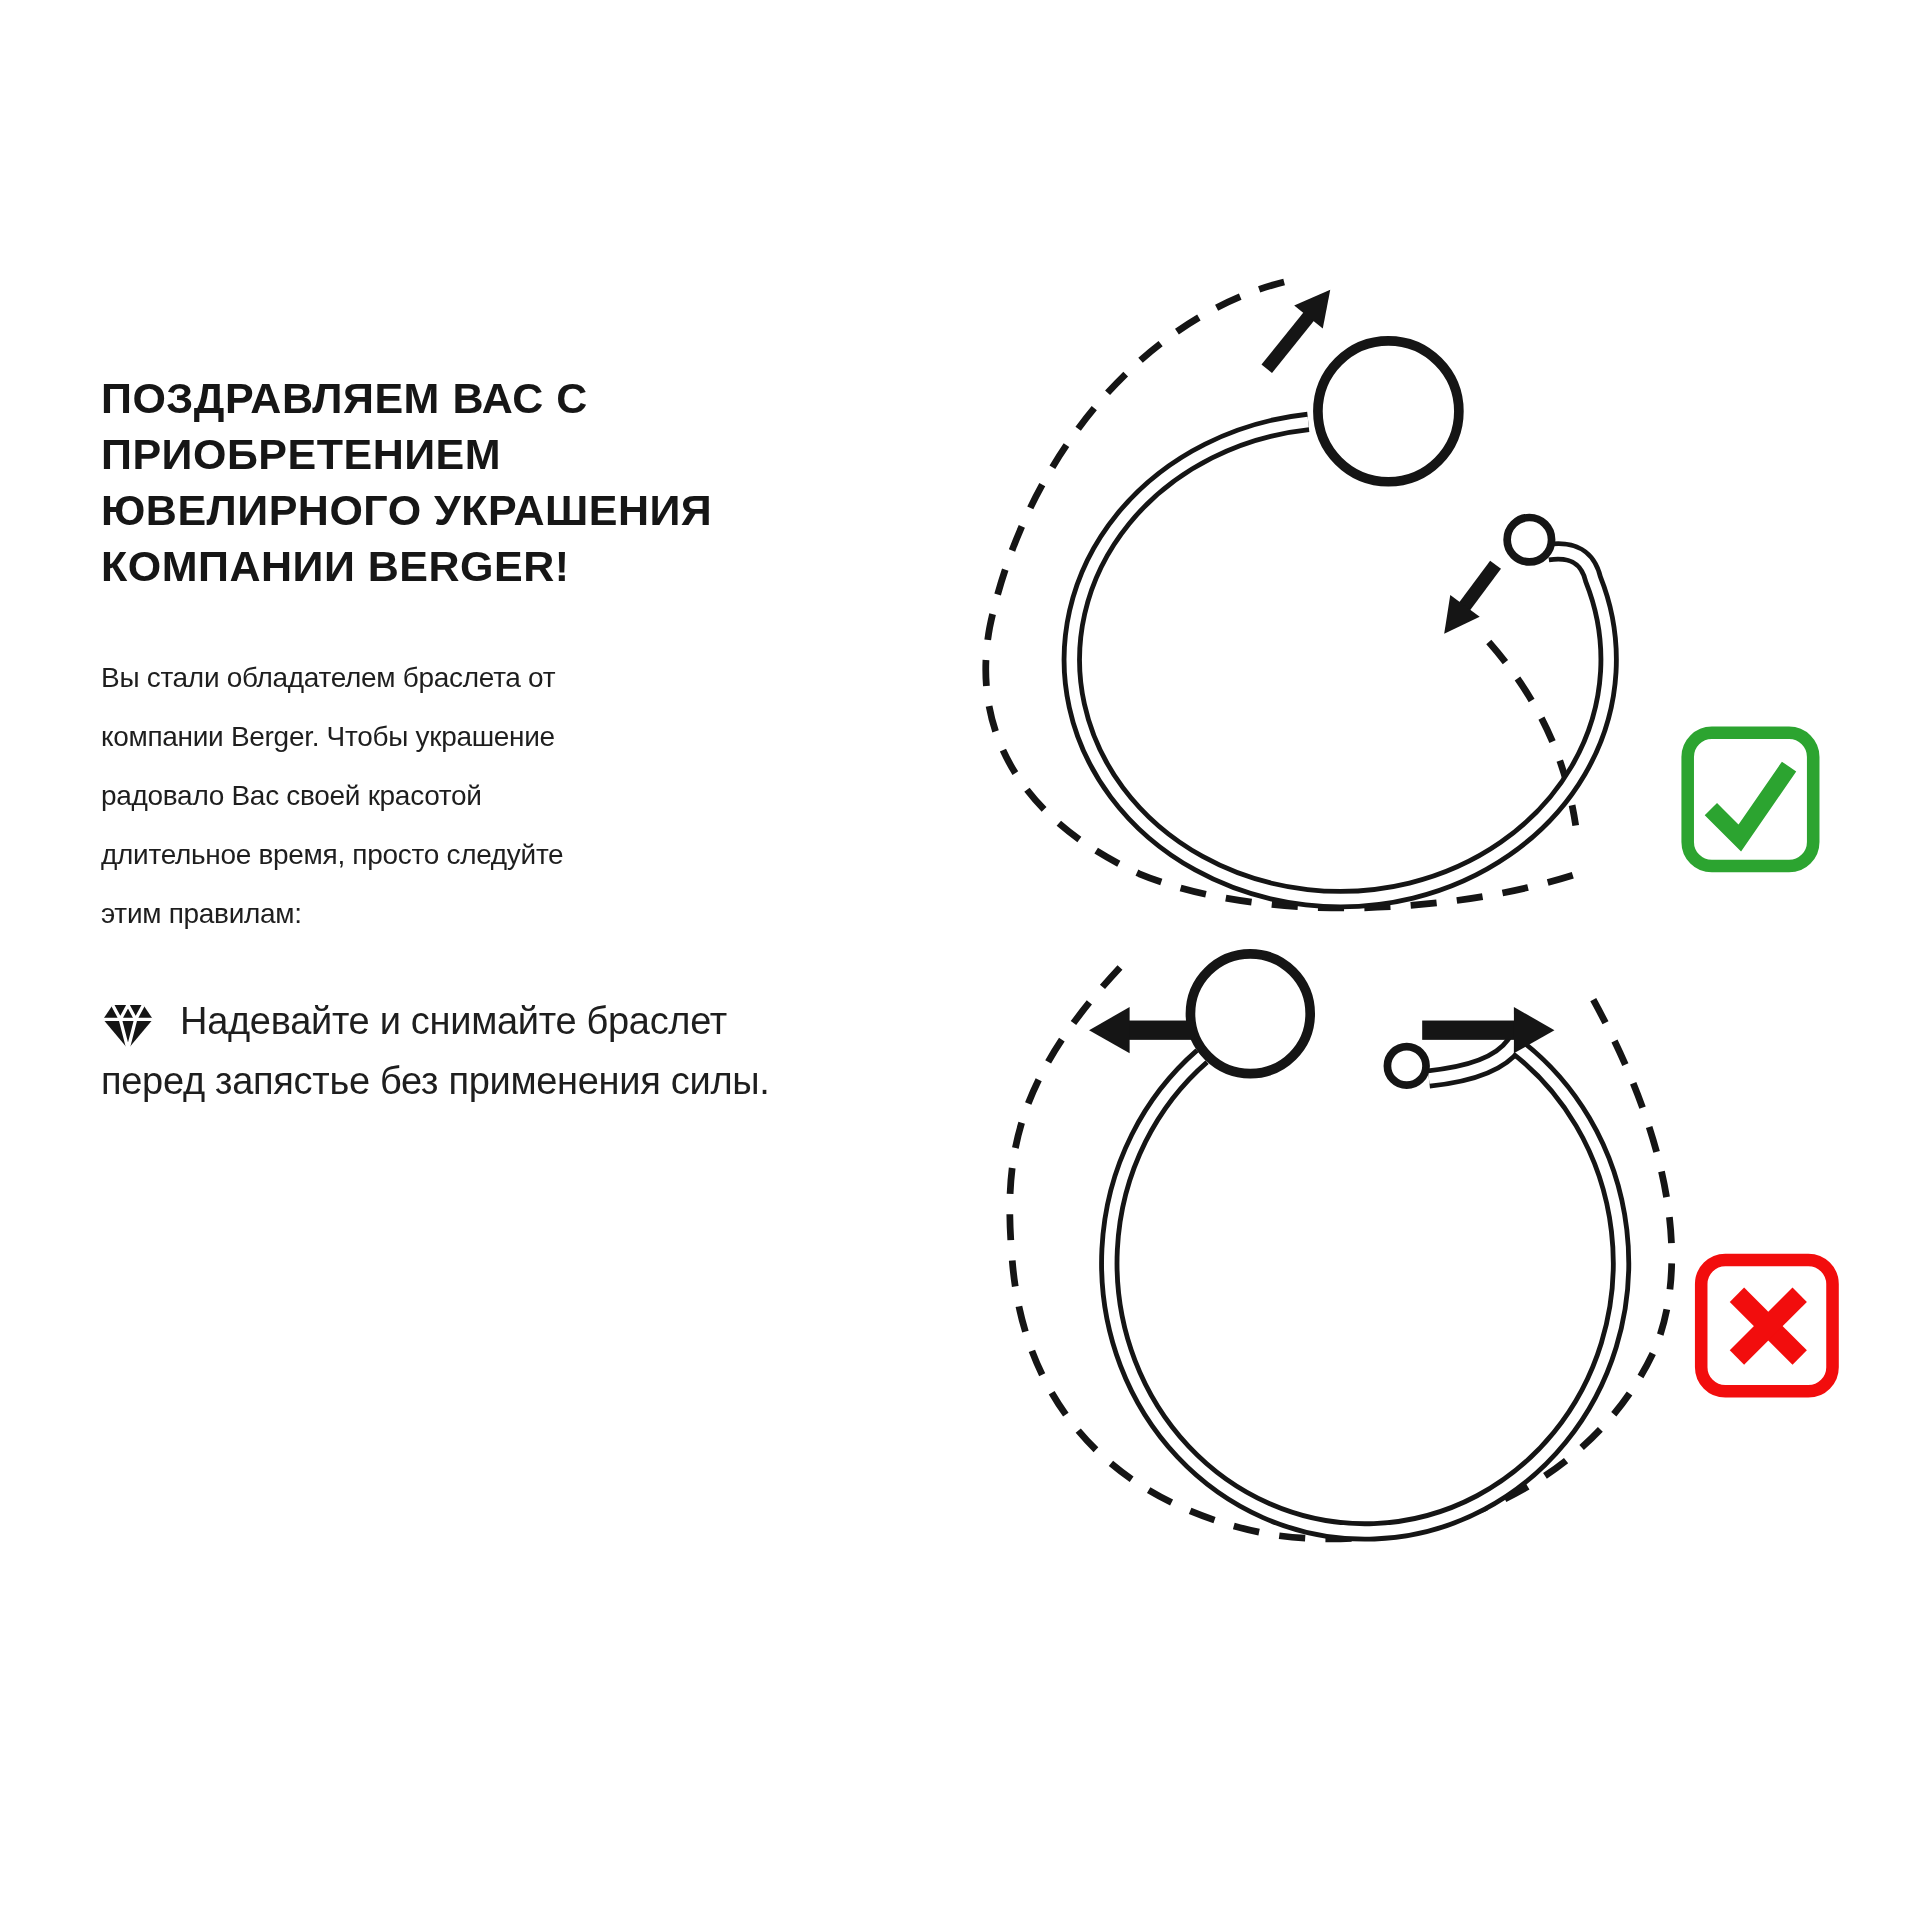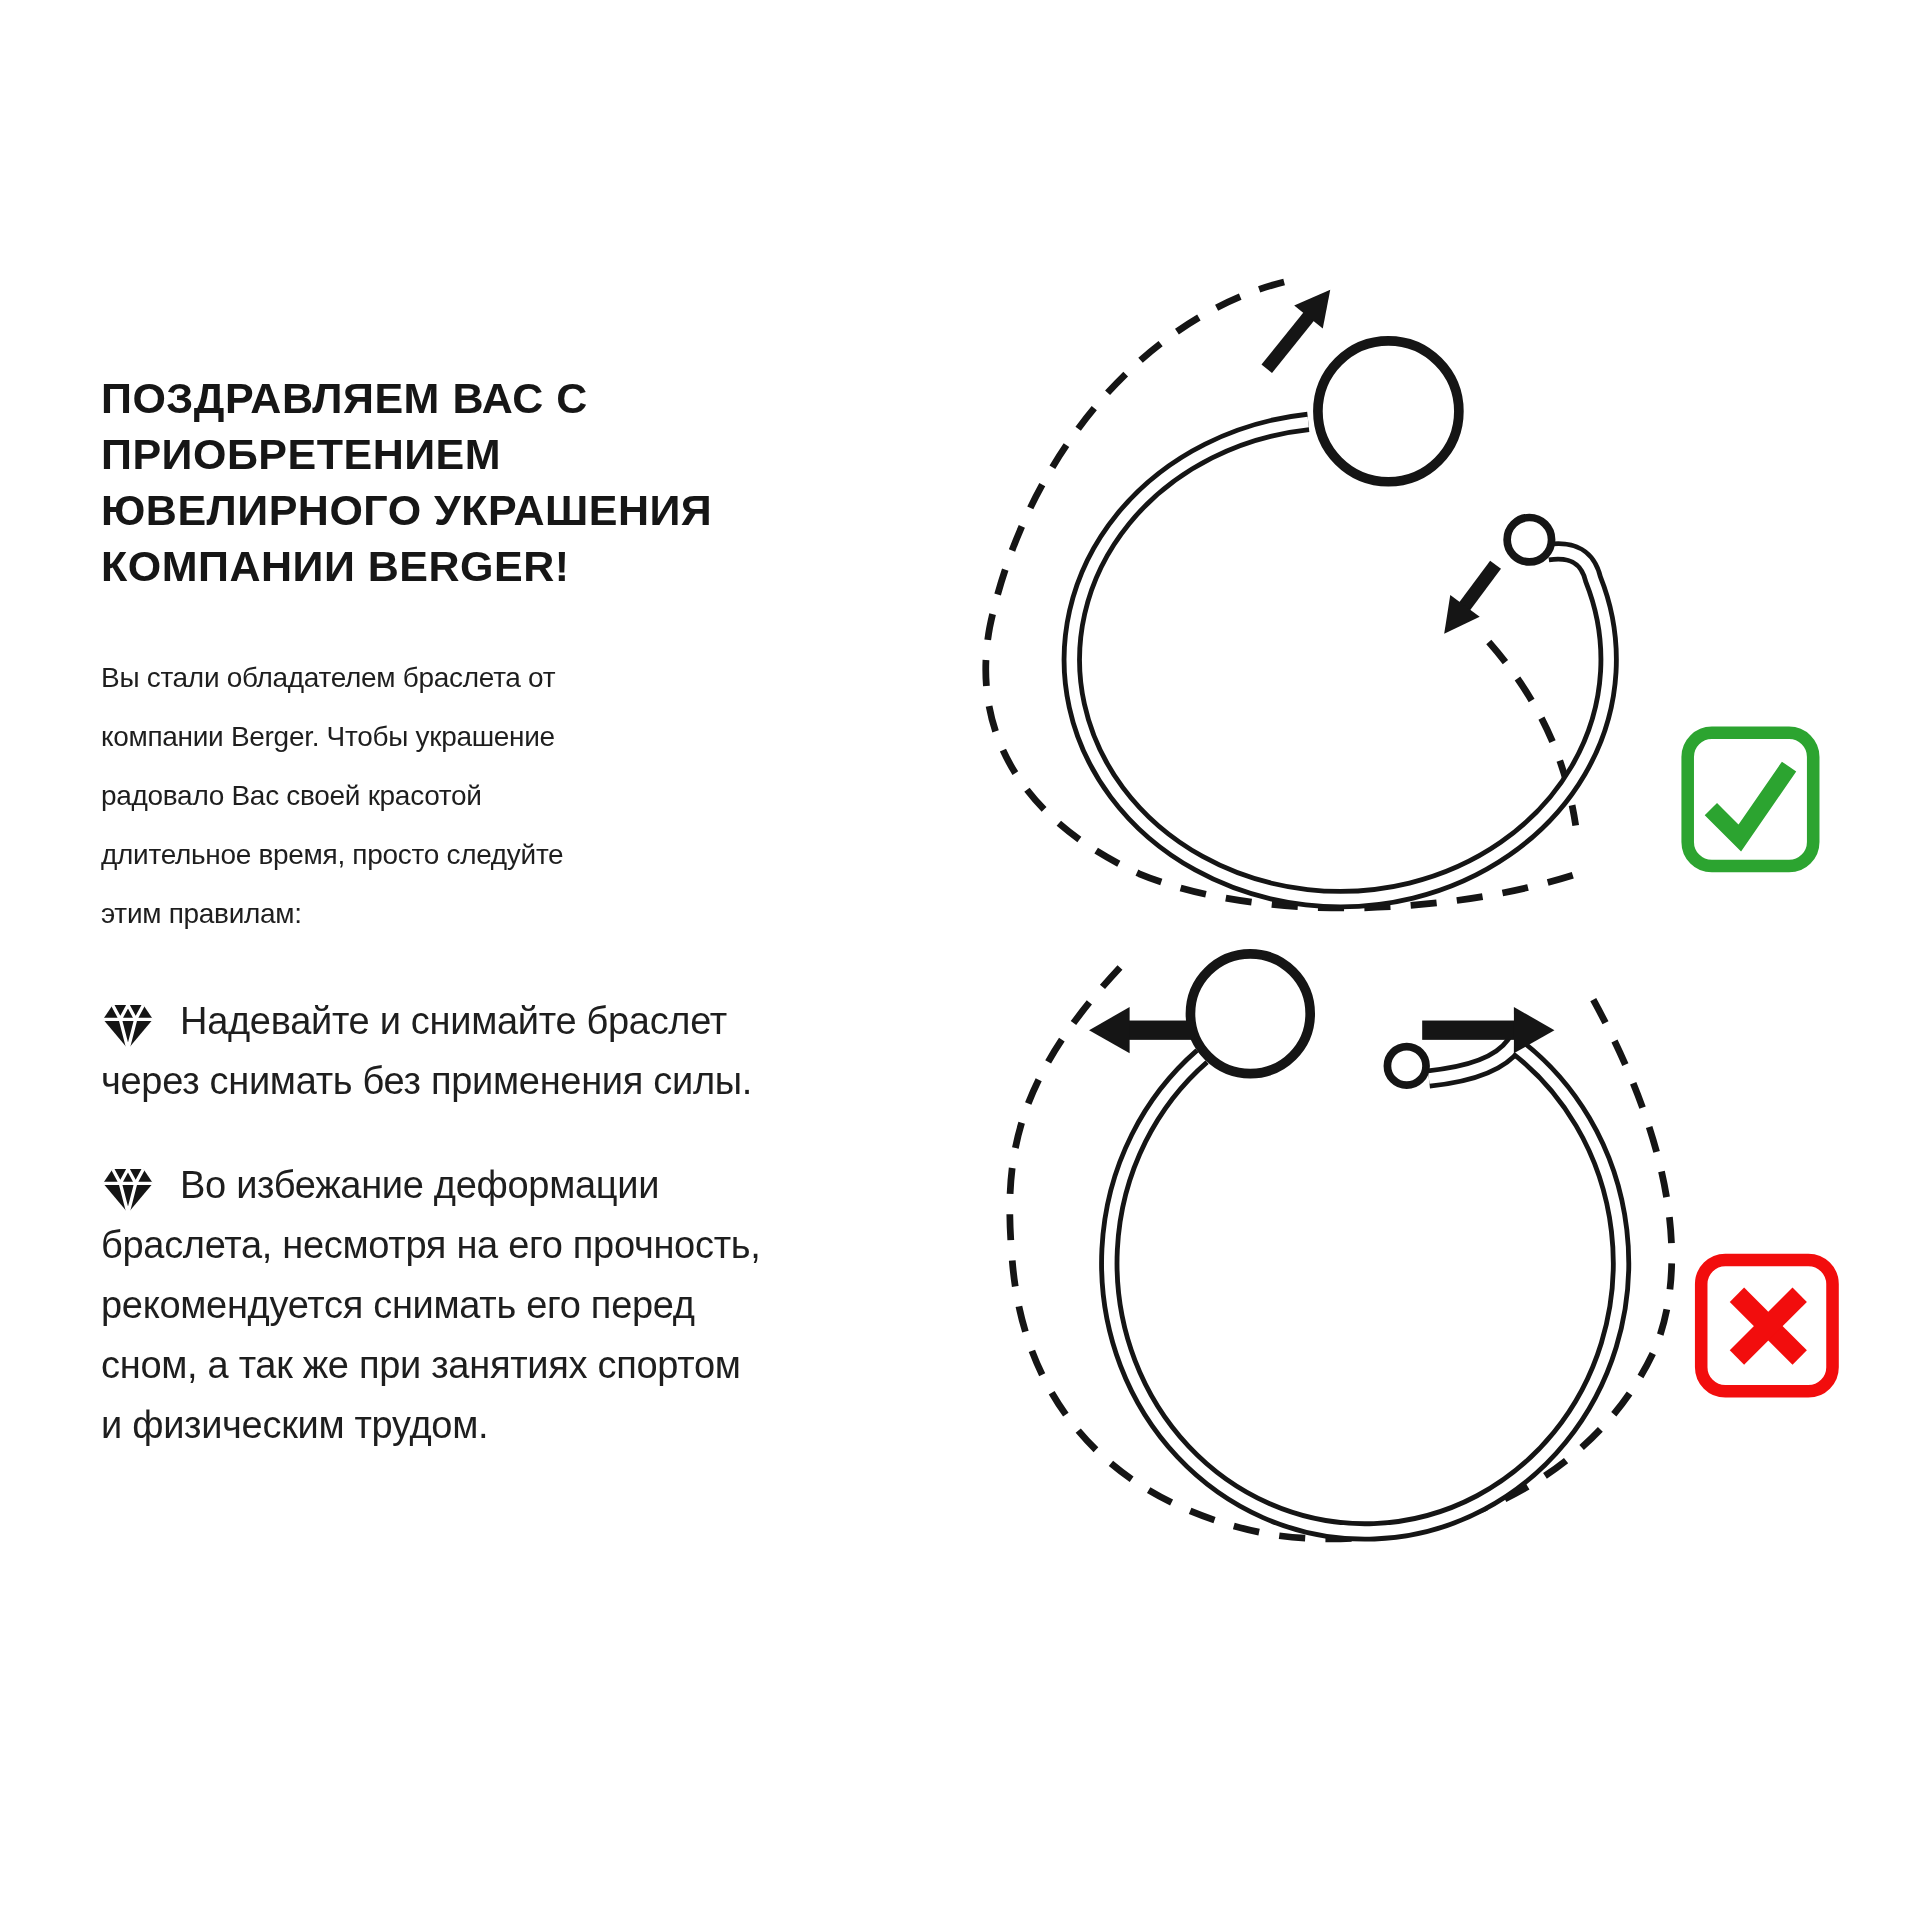--- a/index.html
+++ b/index.html
@@ -42,36 +42,23 @@
 этим правилам:</p>
 
     <div class="bullet">
       <span class="gem">
         <svg viewBox="0 0 56 50" width="54" height="48">
           <path d="M12 2 L44 2 L54 17 L28 48 L2 17 Z" fill="#151515"></path>
           <path d="M2 17 L54 17 M12 2 L20 17 M28 2 L20 17 M28 2 L36 17 M44 2 L36 17 M20 17 L28 48 M36 17 L28 48" stroke="#ffffff" fill="none" stroke-width="3.5"></path>
         </svg>
       </span>
       <p class="bullet-text">Надевайте и снимайте браслет
-через снимать без применения силы.</p>
+перед запястье без применения силы.</p>
     </div>
 
-    <div class="bullet">
-      <span class="gem">
-        <svg viewBox="0 0 56 50" width="54" height="48">
-          <path d="M12 2 L44 2 L54 17 L28 48 L2 17 Z" fill="#151515"></path>
-          <path d="M2 17 L54 17 M12 2 L20 17 M28 2 L20 17 M28 2 L36 17 M44 2 L36 17 M20 17 L28 48 M36 17 L28 48" stroke="#ffffff" fill="none" stroke-width="3.5"></path>
-        </svg>
-      </span>
-      <p class="bullet-text">Во избежание деформации
-браслета, несмотря на его прочность,
-рекомендуется снимать его перед
-сном, а так же при занятиях спортом
-и физическим трудом.</p>
-    </div>
   </div>
 
   <svg class="art" viewBox="0 0 2000 2000">
 
     <g>
       <path class="dash" d="M1330 292 C1180 330 1060 480 1025 650 C1005 760 1060 850 1180 905 C1300 955 1500 950 1640 903"></path>
       <path class="dash" d="M1542 665 C1592 722 1621 782 1632 855"></path>
 
       <path class="band-outer" d="M1355 437 A278 248 0 1 0 1650 600 Q1642 566 1603 572"></path>
       <path class="band-inner" d="M1355 437 A278 248 0 1 0 1650 600 Q1642 566 1603 572"></path>

